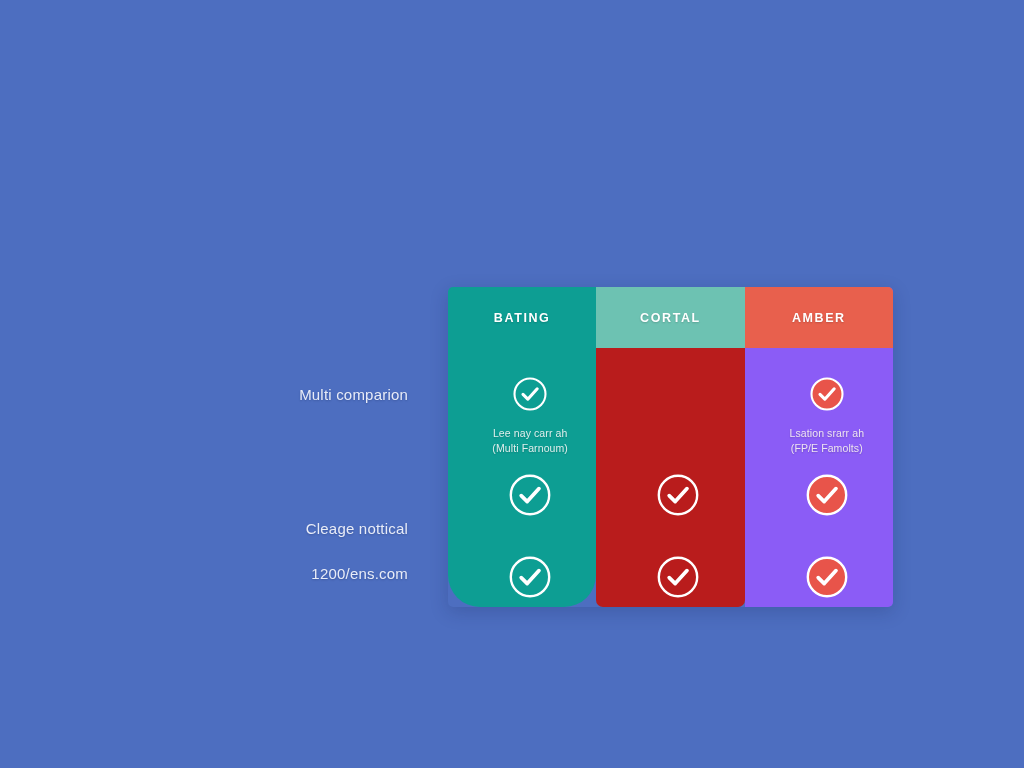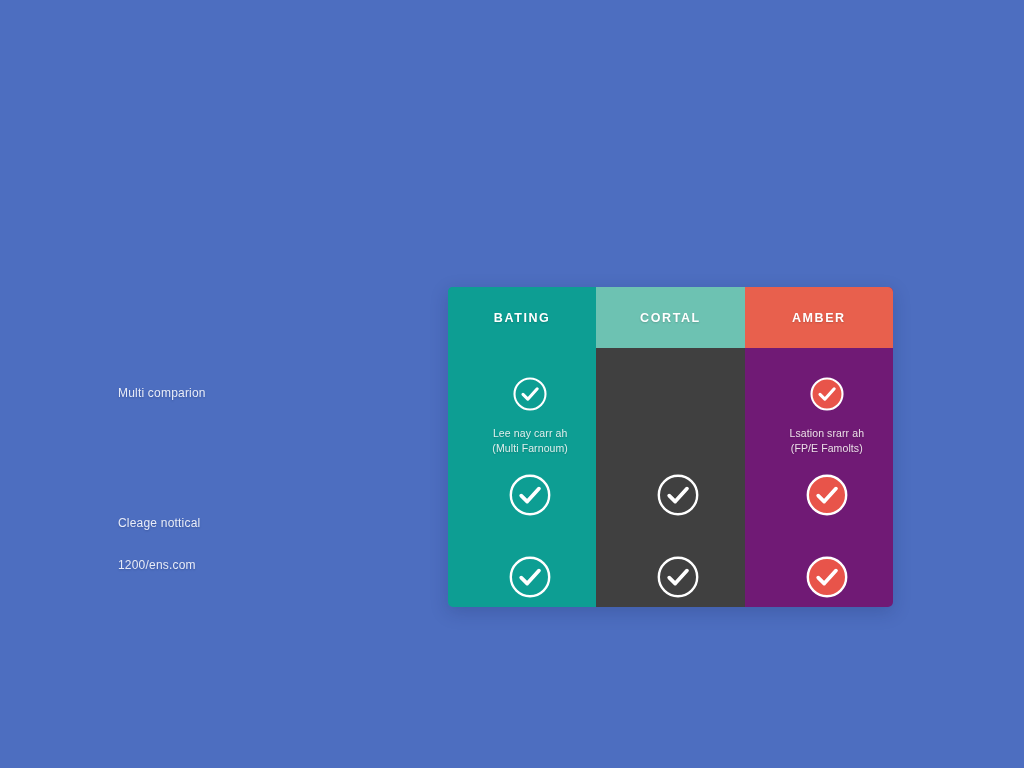--- a/index.html
+++ b/index.html
@@ -22,25 +22,26 @@
 
   
   #left-text {
     position: absolute;
     left: 118px;
     top: 386px;
     width: 290px;
   }
   .left-line {
     color: #e8ecf8;
-    font-size: 12px;
+    font-size: 15px;
     font-weight: 400;
     letter-spacing: 0.2px;
     line-height: 1.2;
     text-shadow: 0 1px 2px rgba(20,35,80,0.28);
+    text-align: right;
   }
   .left-line.l1 { margin-top: 0px; }
   .left-line.l2 { margin-top: 116px; }
   .left-line.l3 { margin-top: 27px; }
 
   
   #compare-card {
     position: absolute;
     left: 448px;
     top: 287px;
@@ -51,23 +52,23 @@
     overflow: hidden;
     box-shadow: 0 5px 18px rgba(22,38,86,0.22);
   }
   .col {
     position: relative;
     flex: 1 1 0;
     display: flex;
     flex-direction: column;
     align-items: center;
   }
-  .col-a { background: #0d9e93; }
-  .col-b { background: #404040; }
-  .col-c { background: #701a75; }
+  .col-a { background: #0d9e93; border-radius: 32px; }
+  .col-b { background: #b91c1c; border-radius: 7px; }
+  .col-c { background: #8b5cf6; }
 
   .col-head {
     width: 100%;
     height: 61px;
     display: flex;
     align-items: center;
     justify-content: center;
     box-sizing: border-box;
   }
   .col-a .col-head { background: #0d9e93; }

